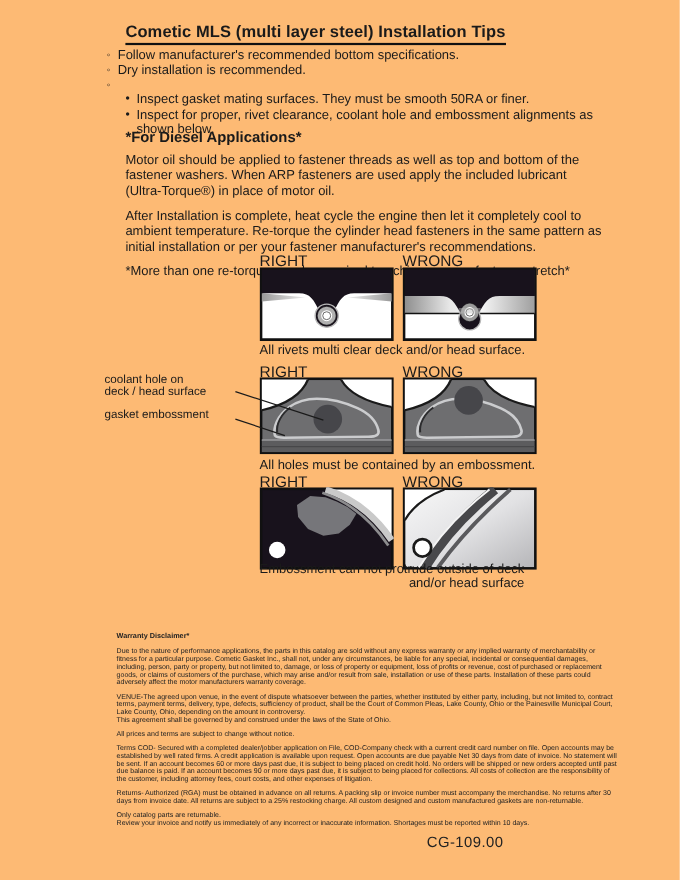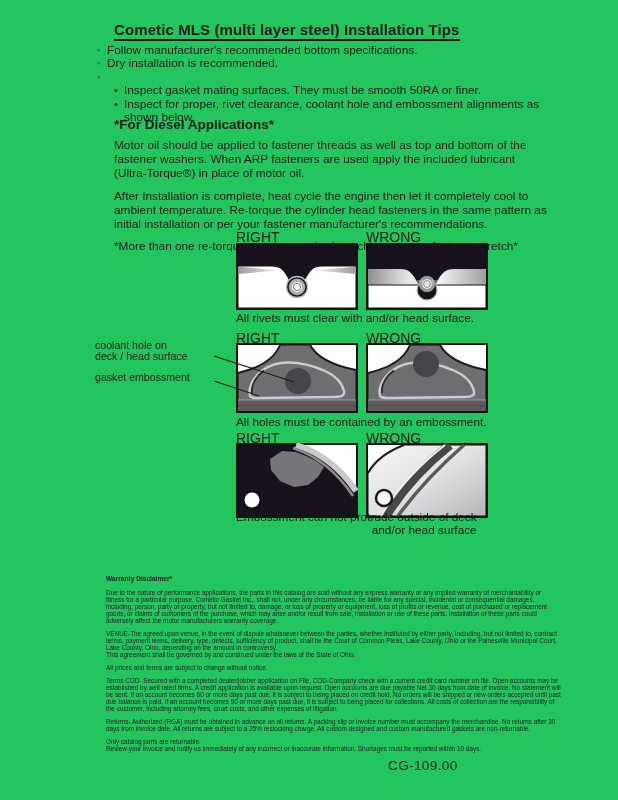--- a/index.html
+++ b/index.html
@@ -1,17 +1,17 @@
 <!DOCTYPE html>
 <html><head>
 <meta charset="utf-8">
 <style>
   html,body{margin:0;padding:0;}
   body{background:#ffffff;font-family:"Liberation Sans","DejaVu Sans",sans-serif;color:#1a1a1a;}
-  .page{position:relative;width:618px;height:800px;background:#22c55e;overflow:hidden;}
+  .page{position:relative;width:618px;height:800px;background:#fdba74;overflow:hidden;}
 
   .title{position:absolute;left:114px;top:21px;font-size:15px;font-weight:bold;
          border-bottom:2px solid #111;padding-bottom:1px;letter-spacing:.1px;}
 
   .bullets{position:absolute;left:97px;top:44px;width:460px;font-size:11.8px;line-height:13.4px;}
   .b-row{display:flex;}
   .b-marker{width:10px;flex:0 0 10px;font-size:9px;line-height:13.4px;}
   .sub{margin-left:17px;}
   .sub .b-marker{font-size:11px;}
 
@@ -111,21 +111,21 @@
       <line x1="2" y1="42" x2="120" y2="42" stroke="#111" stroke-width="1.2"></line>
       <path d="M2,2 H120 V26 H88 C78,26 75,31 68,44 Q61,56 54,44 C47,31 44,26 34,26 H2 Z" fill="#18121c"></path>
       <circle cx="61" cy="47" r="10" fill="#18121c" stroke="#b9b9b9" stroke-width="1.1"></circle>
       <circle cx="61" cy="41" r="8" fill="none" stroke="#3c3c3c" stroke-width="0.9"></circle>
       <circle cx="61" cy="41" r="6.4" fill="#ffffff" stroke="#9a9a9a" stroke-width="3.2"></circle>
       <circle cx="61" cy="41" r="3.4" fill="#ffffff" stroke="#555" stroke-width="0.8"></circle>
       <rect x="51" y="37" width="20" height="5" fill="#bdbdbd" opacity="0.45"></rect>
     </svg>
   </div>
 
-  <div class="dg-caption" style="top:312px;">All rivets must clear with and/or head surface.</div>
+  <div class="dg-caption" style="top:312px;">All rivets multi clear deck and/or head surface.</div>
 
   <div class="dg-label" style="left:236px;top:330px;">RIGHT</div>
   <div class="dg-label" style="left:366px;top:330px;">WRONG</div>
 
   <div class="ann" style="left:95px;top:340px;">coolant hole on
 deck / head surface</div>
   <div class="ann" style="left:95px;top:372px;">gasket embossment</div>
 
   <div class="dg-box" style="left:236px;top:343px;">
     <svg width="122" height="70" viewBox="0 0 122 70">

